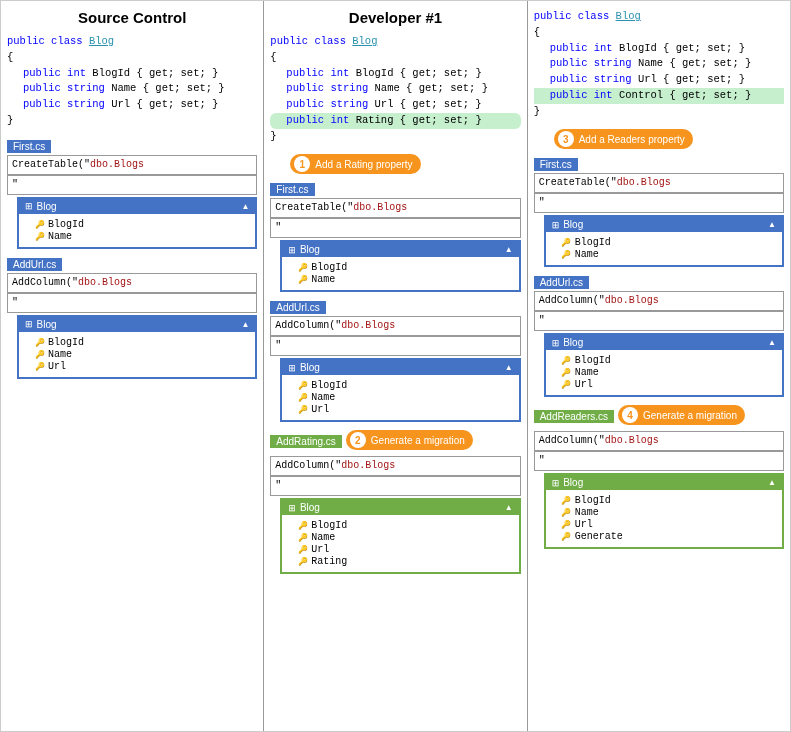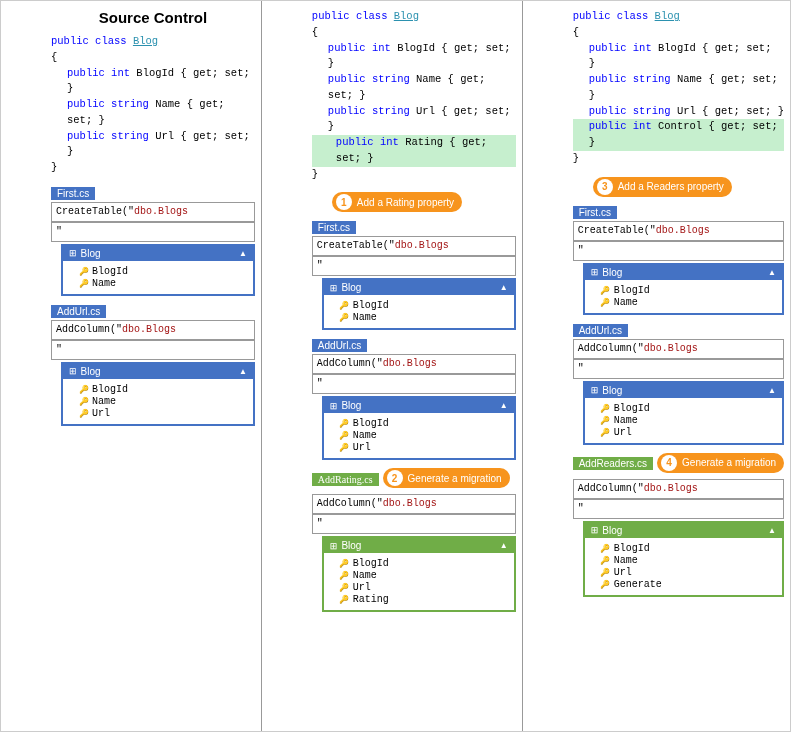--- a/index.html
+++ b/index.html
@@ -16,21 +16,20 @@
       width: 791px;
       min-height: 732px;
       border: 1px solid #ccc;
     }
 
     .column {
       flex: 1;
       border-right: 1px solid #999;
       padding: 8px 6px;
       position: relative;
-      margin-left: 44px;
     }
     .column:last-child { border-right: none; }
 
     .col-title {
       text-align: center;
       font-family: Arial, sans-serif;
       font-size: 15px;
       font-weight: bold;
       margin-bottom: 8px;
       color: #000;
@@ -213,27 +212,27 @@
                 <span style="font-size: 10px;">Name</span>
               </div>
               <div class="entity-row">
                 <span class="entity-icon" style="font-size: 8px;">🔑</span>
                 <span style="font-size: 10px;">Url</span>
               </div>
             </div>
           </div>
         </div></div>
     </div>
-    <div class="column"><div class="code-block">
+    <div class="column"><div class="col-title">Developer #1</div><div class="code-block">
         <div><span style="color: rgb(0, 0, 255);">public </span><span style="color: rgb(0, 0, 255);">class </span><span style="color: rgb(43, 145, 175); text-decoration: underline;">Blog</span></div>
         <div style="padding-left: 0px;">{</div>
         <div style="padding-left: 16px;"><span style="color: rgb(0, 0, 255);">public </span><span style="color: rgb(0, 0, 255);">int </span><span>BlogId { get; set; }</span></div>
         <div style="padding-left: 16px;"><span style="color: rgb(0, 0, 255);">public </span><span style="color: rgb(0, 0, 255);">string </span><span>Name { get; set; }</span></div>
         <div style="padding-left: 16px;"><span style="color: rgb(0, 0, 255);">public </span><span style="color: rgb(0, 0, 255);">string </span><span>Url { get; set; }</span></div>
-        <div style="padding-left: 24px; background-color: rgb(198, 239, 206);"><span style="color: rgb(0, 0, 255);">public </span><span style="color: rgb(0, 0, 255);">int </span><span>Rating { get; set; }</span></div>
+        <div style="padding-left: 16px; background-color: rgb(198, 239, 206); border-radius: 6px;"><span style="color: rgb(0, 0, 255);">public </span><span style="color: rgb(0, 0, 255);">int </span><span>Rating { get; set; }</span></div>
         <div style="padding-left: 0px;">}</div>
       </div><div class="annotation">
         <span class="num-badge">1</span>
         <span>Add a Rating property</span>
       </div><div class="file-section"><div class="file-label" style="font-family: Arial, sans-serif;">First.cs</div><div class="file-code">CreateTable("<span class="str">dbo.Blogs</span></div><div class="file-code">"<span class="str"></span></div><div class="tree-section">
           <div class="resx-container">
             <div class="resx-header">
               <div style="display: flex; align-items: center; gap: 4px;">
                 <span style="font-size: 9px;">⊞</span>
                 <span style="font-family: Arial, sans-serif; font-size: 10px;">Blog</span>
@@ -274,21 +273,21 @@
                 <span style="font-size: 10px;">Name</span>
               </div>
               <div class="entity-row">
                 <span class="entity-icon" style="font-size: 8px;">🔑</span>
                 <span style="font-size: 10px;">Url</span>
               </div>
             </div>
           </div>
         </div></div><div>
         <div style="display: flex; align-items: center; gap: 4px; margin-bottom: 2px;">
-          <div class="file-label file-label-green" style="font-family: Liberation Serif, serif;">AddRating.cs</div>
+          <div class="file-label file-label-green" style="font-family: Liberation Sans, sans-serif;">AddRating.cs</div>
           <div class="annotation" style="margin-left: 0px; margin-bottom: 4px;">
             <span class="num-badge">2</span>
             <span>Generate a migration</span>
           </div>
         </div>
         <div class="file-code">AddColumn("<span class="str">dbo.Blogs</span></div>
         <div class="file-code">"<span class="str"></span></div>
         <div class="tree-section">
           <div class="resx-container resx-container-green">
             <div class="resx-header resx-header-green">

